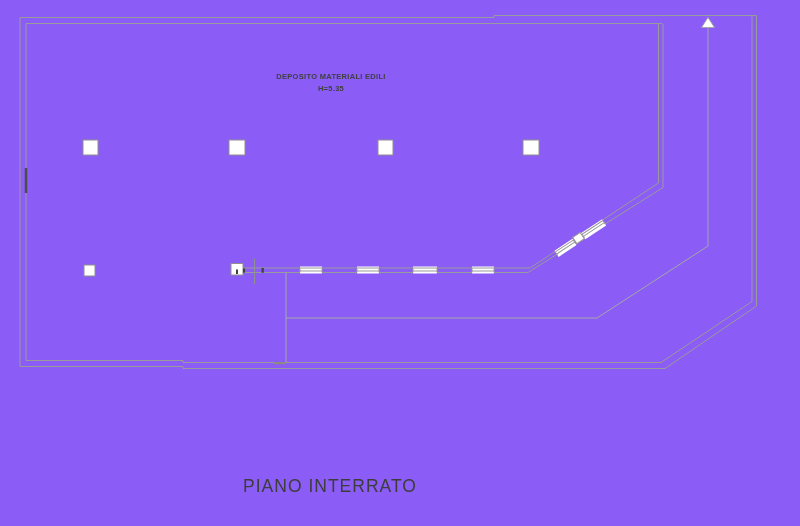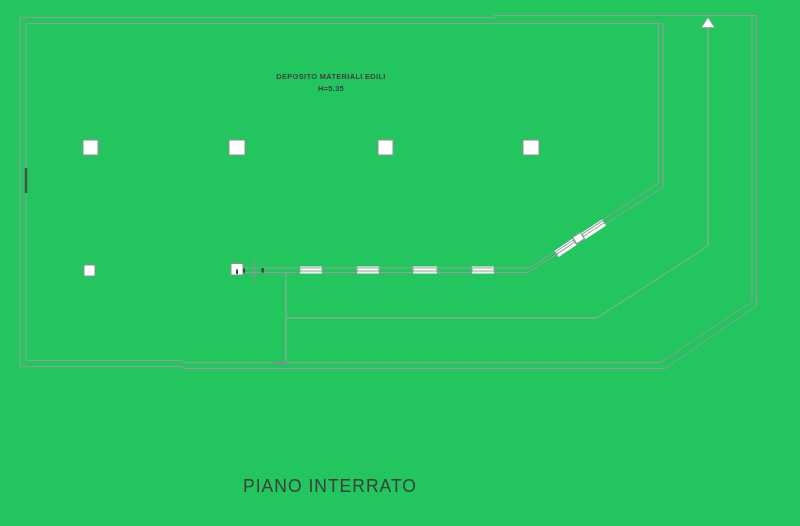--- a/index.html
+++ b/index.html
@@ -4,21 +4,21 @@
 <style>
   html, body {
     margin: 0;
     padding: 0;
     background: #ffffff;
   }
   .canvas {
     position: relative;
     width: 800px;
     height: 526px;
-    background: #22c55e;
+    background: #8b5cf6;
     overflow: hidden;
     font-family: "Liberation Sans", sans-serif;
   }
   svg.plan {
     position: absolute;
     top: 0;
     left: 0;
   }
   .wall {
     fill: none;

